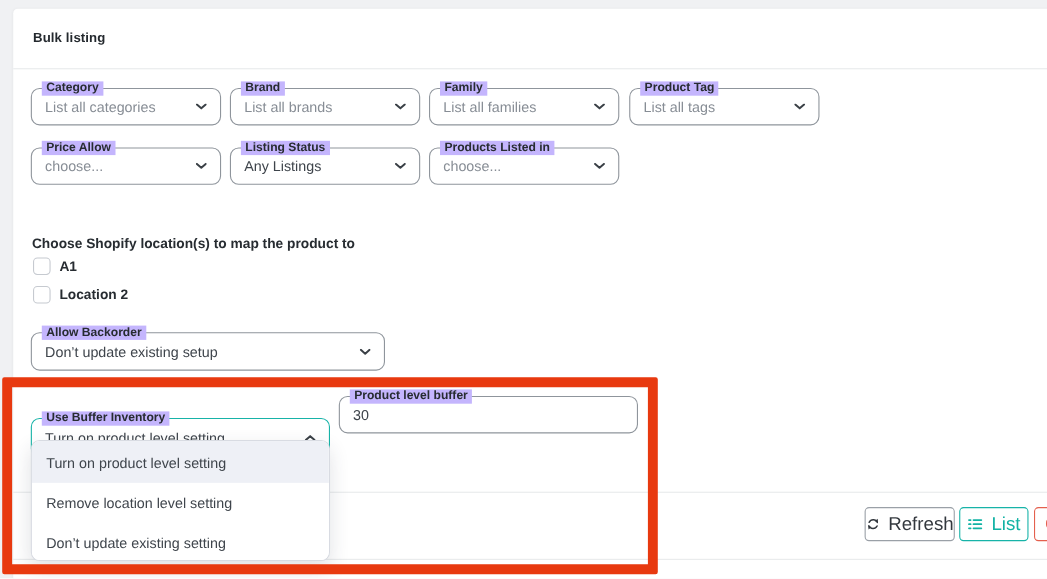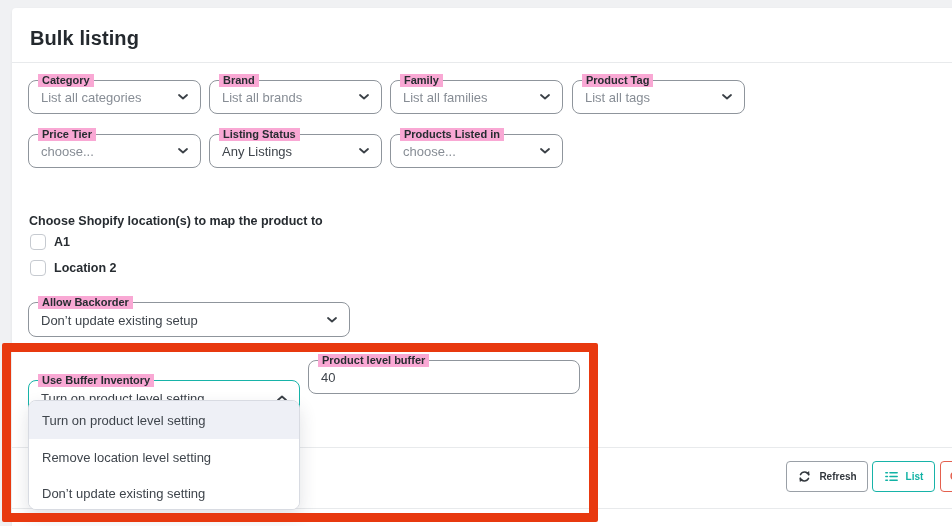--- a/index.html
+++ b/index.html
@@ -8,35 +8,35 @@
     position:relative; width:952px; height:526px;
     background:#f0f1f3; overflow:hidden;
   }
   .card {
     position:absolute; left:12px; top:8px; width:948px; height:526px;
     background:#ffffff; border-radius:4px 0 0 0;
     box-shadow:0 1px 3px rgba(0,0,0,.06);
   }
   .card-title {
     position:absolute; left:18px; top:19px;
-    font-size:20px; font-weight:bold; color:#24292e; letter-spacing:.1px;
+    font-size:12px; font-weight:bold; color:#24292e; letter-spacing:.1px;
   }
   .divider { position:absolute; left:0; width:100%; height:1px; background:#e8eaec; }
   .hdr-divider { top:54px; }
   .footer-divider { top:439px; }
   .bottom-divider { top:500px; }
 
   
   .field {
     position:absolute; height:34px; background:#fff;
     border:1px solid #8f959c; border-radius:8px;
   }
   .field.teal { border:1.5px solid #17b3a8; height:36px;margin-top:20px; }
   .field-label {
-    position:absolute; top:-7px; left:9px; padding:0 4px; background:#f9a8d4;
+    position:absolute; top:-7px; left:9px; padding:0 4px; background:#c4b5fd;
     font-size:11px; font-weight:bold; color:#272c31; line-height:13px; white-space:nowrap;
   }
   .field-value {
     position:absolute; left:12px; top:50%; transform:translateY(-50%);
     font-size:13px; color:#3e444b; white-space:nowrap;
   }
   .field-value.placeholder { color:#878d95; }
   .caret { position:absolute; right:12px; top:50%; transform:translateY(-50%); }
   .caret.up { transform:translateY(-50%) rotate(180deg); }
 
@@ -57,21 +57,21 @@
   }
   .menu-item {
     height:36px; display:flex; align-items:center; padding-left:13px;
     font-size:13px; color:#3f454c; background:#fff; cursor:pointer;
   }
   .menu-item.highlighted { height:38px; background:#eef0f6; }
 
   .footer-btn {
     position:absolute; top:453px; height:31px; background:#fff; border-radius:4px;
     display:flex; align-items:center; justify-content:center; gap:7px;
-    font-size:10px; font-weight:bold; cursor:pointer;
+    font-size:17px; font-weight:normal; cursor:pointer;
   }
   .btn-refresh { left:774px; width:82px; border:1px solid #9aa0a7; color:#33383e; }
   .btn-list   { left:860px; width:63px; border:1px solid #17b3a8; color:#11b2a4; }
   .btn-clipped {
     left:928px; width:58px; border:1px solid #e4604e; color:#e4604e;
     justify-content:flex-start; padding-left:9px;
   }
 
   .annotation-box {
     position:absolute; left:2px; top:343px; width:596px; height:179px;
@@ -110,21 +110,21 @@
     </div>
     <div class="field" style="left:560px; top:72px; width:173px;">
       <span class="field-label">Product Tag</span>
       <span class="field-value placeholder">List all tags</span>
       <svg class="caret" viewBox="0 0 10 6" width="10" height="6">
           <path d="M1 1l4 3.5L9 1" fill="none" stroke="#3a4046" stroke-width="1.8" stroke-linecap="round" stroke-linejoin="round"></path>
         </svg>
     </div>
 
     <div class="field" style="left:16px; top:126px; width:173px;">
-      <span class="field-label">Price Tier</span>
+      <span class="field-label">Price Allow</span>
       <span class="field-value placeholder">choose...</span>
       <svg class="caret" viewBox="0 0 10 6" width="10" height="6">
           <path d="M1 1l4 3.5L9 1" fill="none" stroke="#3a4046" stroke-width="1.8" stroke-linecap="round" stroke-linejoin="round"></path>
         </svg>
     </div>
     <div class="field" style="left:197px; top:126px; width:173px;">
       <span class="field-label">Listing Status</span>
       <span class="field-value">Any Listings</span>
       <svg class="caret" viewBox="0 0 10 6" width="10" height="6">
           <path d="M1 1l4 3.5L9 1" fill="none" stroke="#3a4046" stroke-width="1.8" stroke-linecap="round" stroke-linejoin="round"></path>
@@ -159,21 +159,21 @@
     <div class="field teal" style="left:16px; top:352px; width:272px;">
       <span class="field-label">Use Buffer Inventory</span>
       <span class="field-value">Turn on product level setting</span>
       <svg class="caret up" viewBox="0 0 10 6" width="10" height="6">
           <path d="M1 1l4 3.5L9 1" fill="none" stroke="#3a4046" stroke-width="1.8" stroke-linecap="round" stroke-linejoin="round"></path>
         </svg>
     </div>
 
     <div class="field" style="left:296px; top:352px; width:272px;">
       <span class="field-label">Product level buffer</span>
-      <span class="field-value">40</span>
+      <span class="field-value">30</span>
     </div>
 
     <div class="menu">
       <div class="menu-item highlighted">Turn on product level setting</div>
       <div class="menu-item">Remove location level setting</div>
       <div class="menu-item">Don’t update existing setting</div>
     </div>
 
     <div class="divider footer-divider"></div>
 

